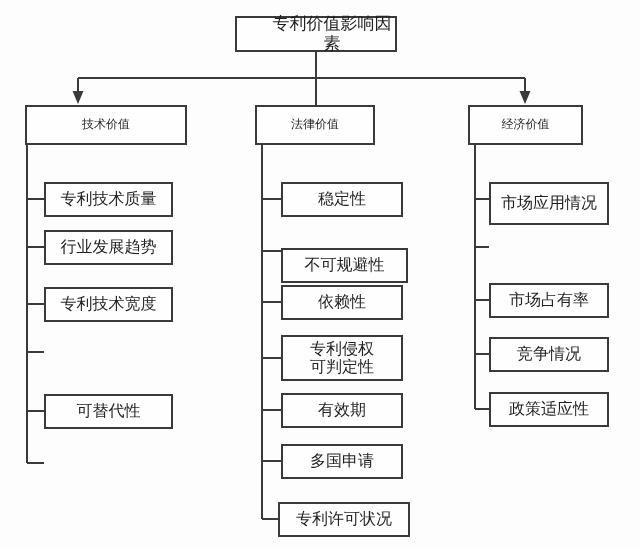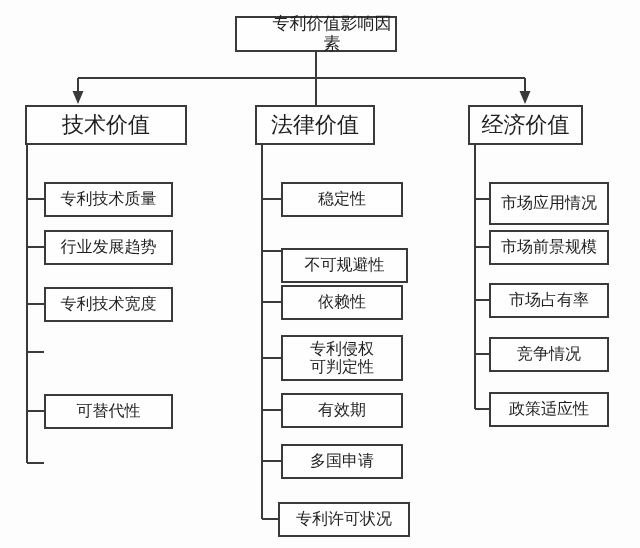--- a/index.html
+++ b/index.html
@@ -27,21 +27,21 @@
     border: 2px solid #3a3a3a;
     color: #1f1f1f;
     display: flex;
     align-items: center;
     justify-content: center;
     text-align: center;
     white-space: pre-line;
     line-height: 1.15;
   }
   .root  { font-size: 17px; }
-  .branch{ font-size: 22px; text-align: right; }
+  .branch{ font-size: 12px; text-align: right; }
   .child { font-size: 16px; }
 </style>
 </head>
 <body>
 
 <div id="canvas">
 
   <svg id="connectors" viewBox="0 0 640 548" xmlns="http://www.w3.org/2000/svg">
     <g stroke="#3a3a3a" stroke-width="2" fill="none">
 
@@ -100,18 +100,17 @@
   <div class="node child" style="left:281px; top:182px; width:122px; height:35px;">稳定性</div>
   <div class="node child" style="left:281px; top:248px; width:127px; height:35px;">不可规避性</div>
   <div class="node child" style="left:281px; top:285px; width:122px; height:35px;">依赖性</div>
   <div class="node child" style="left:281px; top:335px; width:122px; height:46px;">专利侵权
 可判定性</div>
   <div class="node child" style="left:281px; top:393px; width:122px; height:35px;">有效期</div>
   <div class="node child" style="left:281px; top:444px; width:122px; height:35px;">多国申请</div>
   <div class="node child" style="left:278px; top:502px; width:132px; height:35px;">专利许可状况</div>
 
   <div class="node child" style="left:489px; top:182px; width:120px; height:43px;">市场应用情况</div>
-  <div class="node child" style="left:489px; top:230px; width:120px; height:35px;">市场前景规模</div>
   <div class="node child" style="left:489px; top:283px; width:120px; height:35px;">市场占有率</div>
   <div class="node child" style="left:489px; top:337px; width:120px; height:35px;">竞争情况</div>
   <div class="node child" style="left:489px; top:392px; width:120px; height:35px;">政策适应性</div>
 
 </div>
 
 </body></html>

